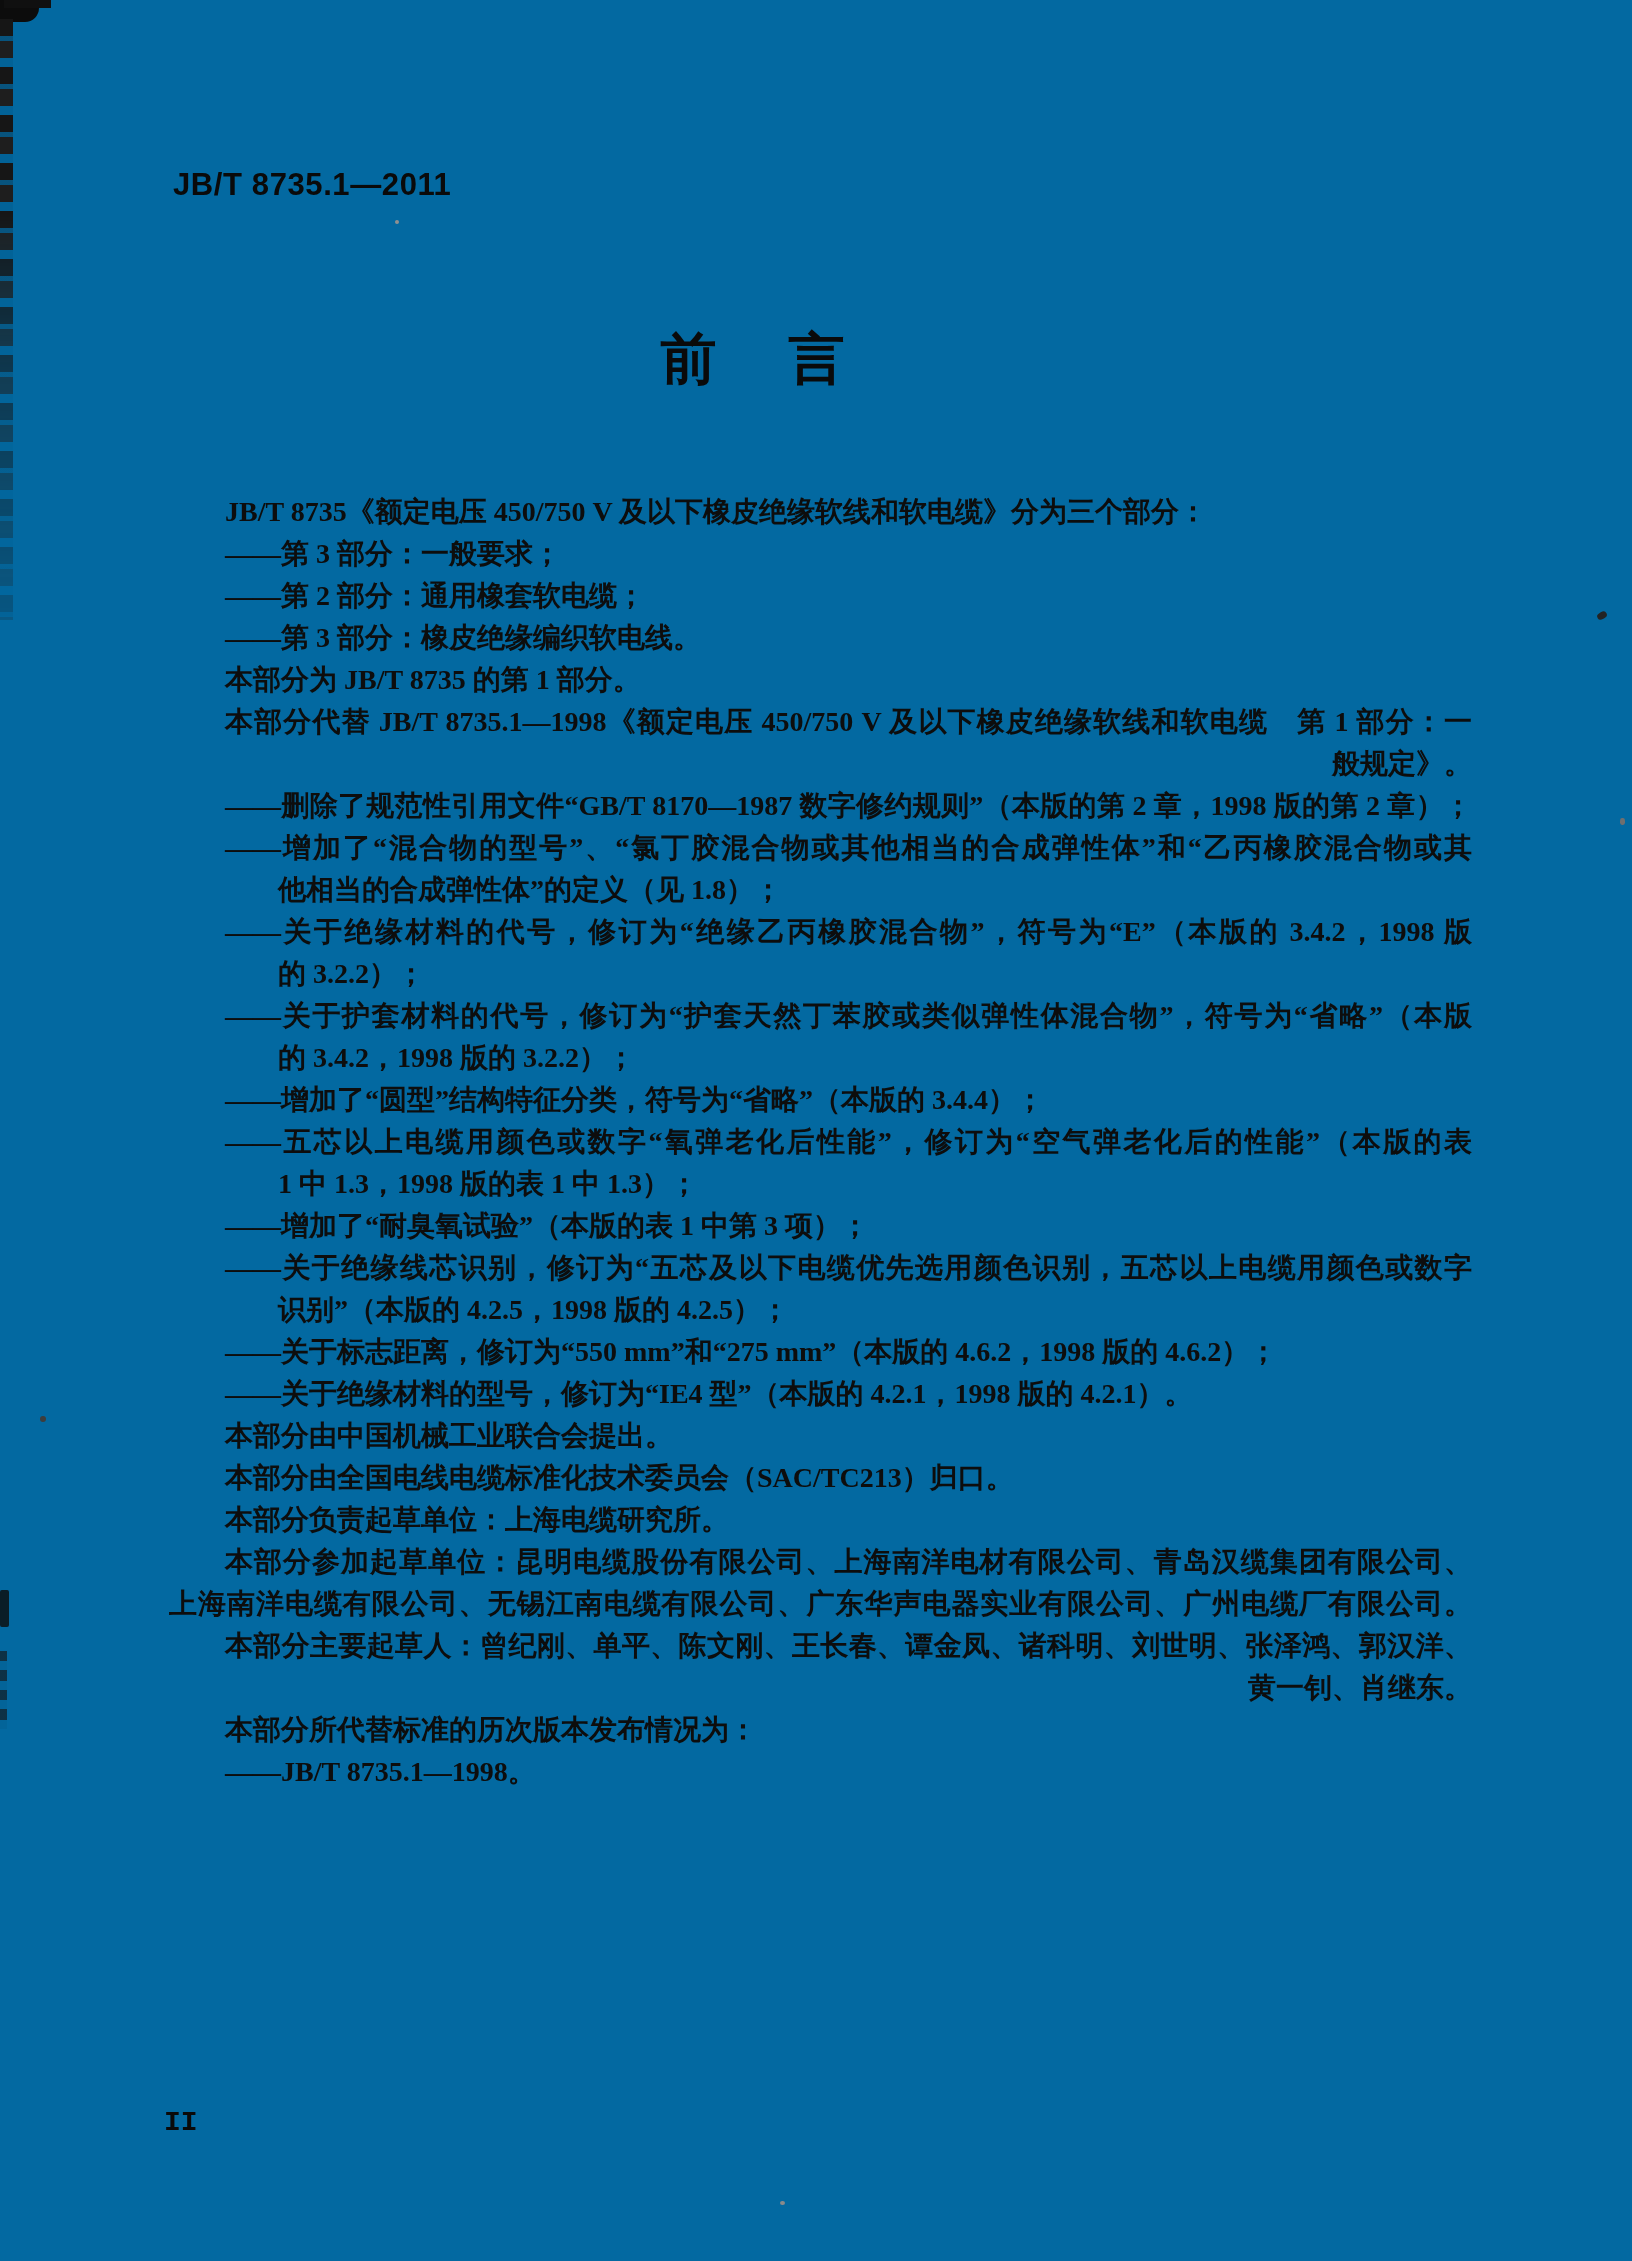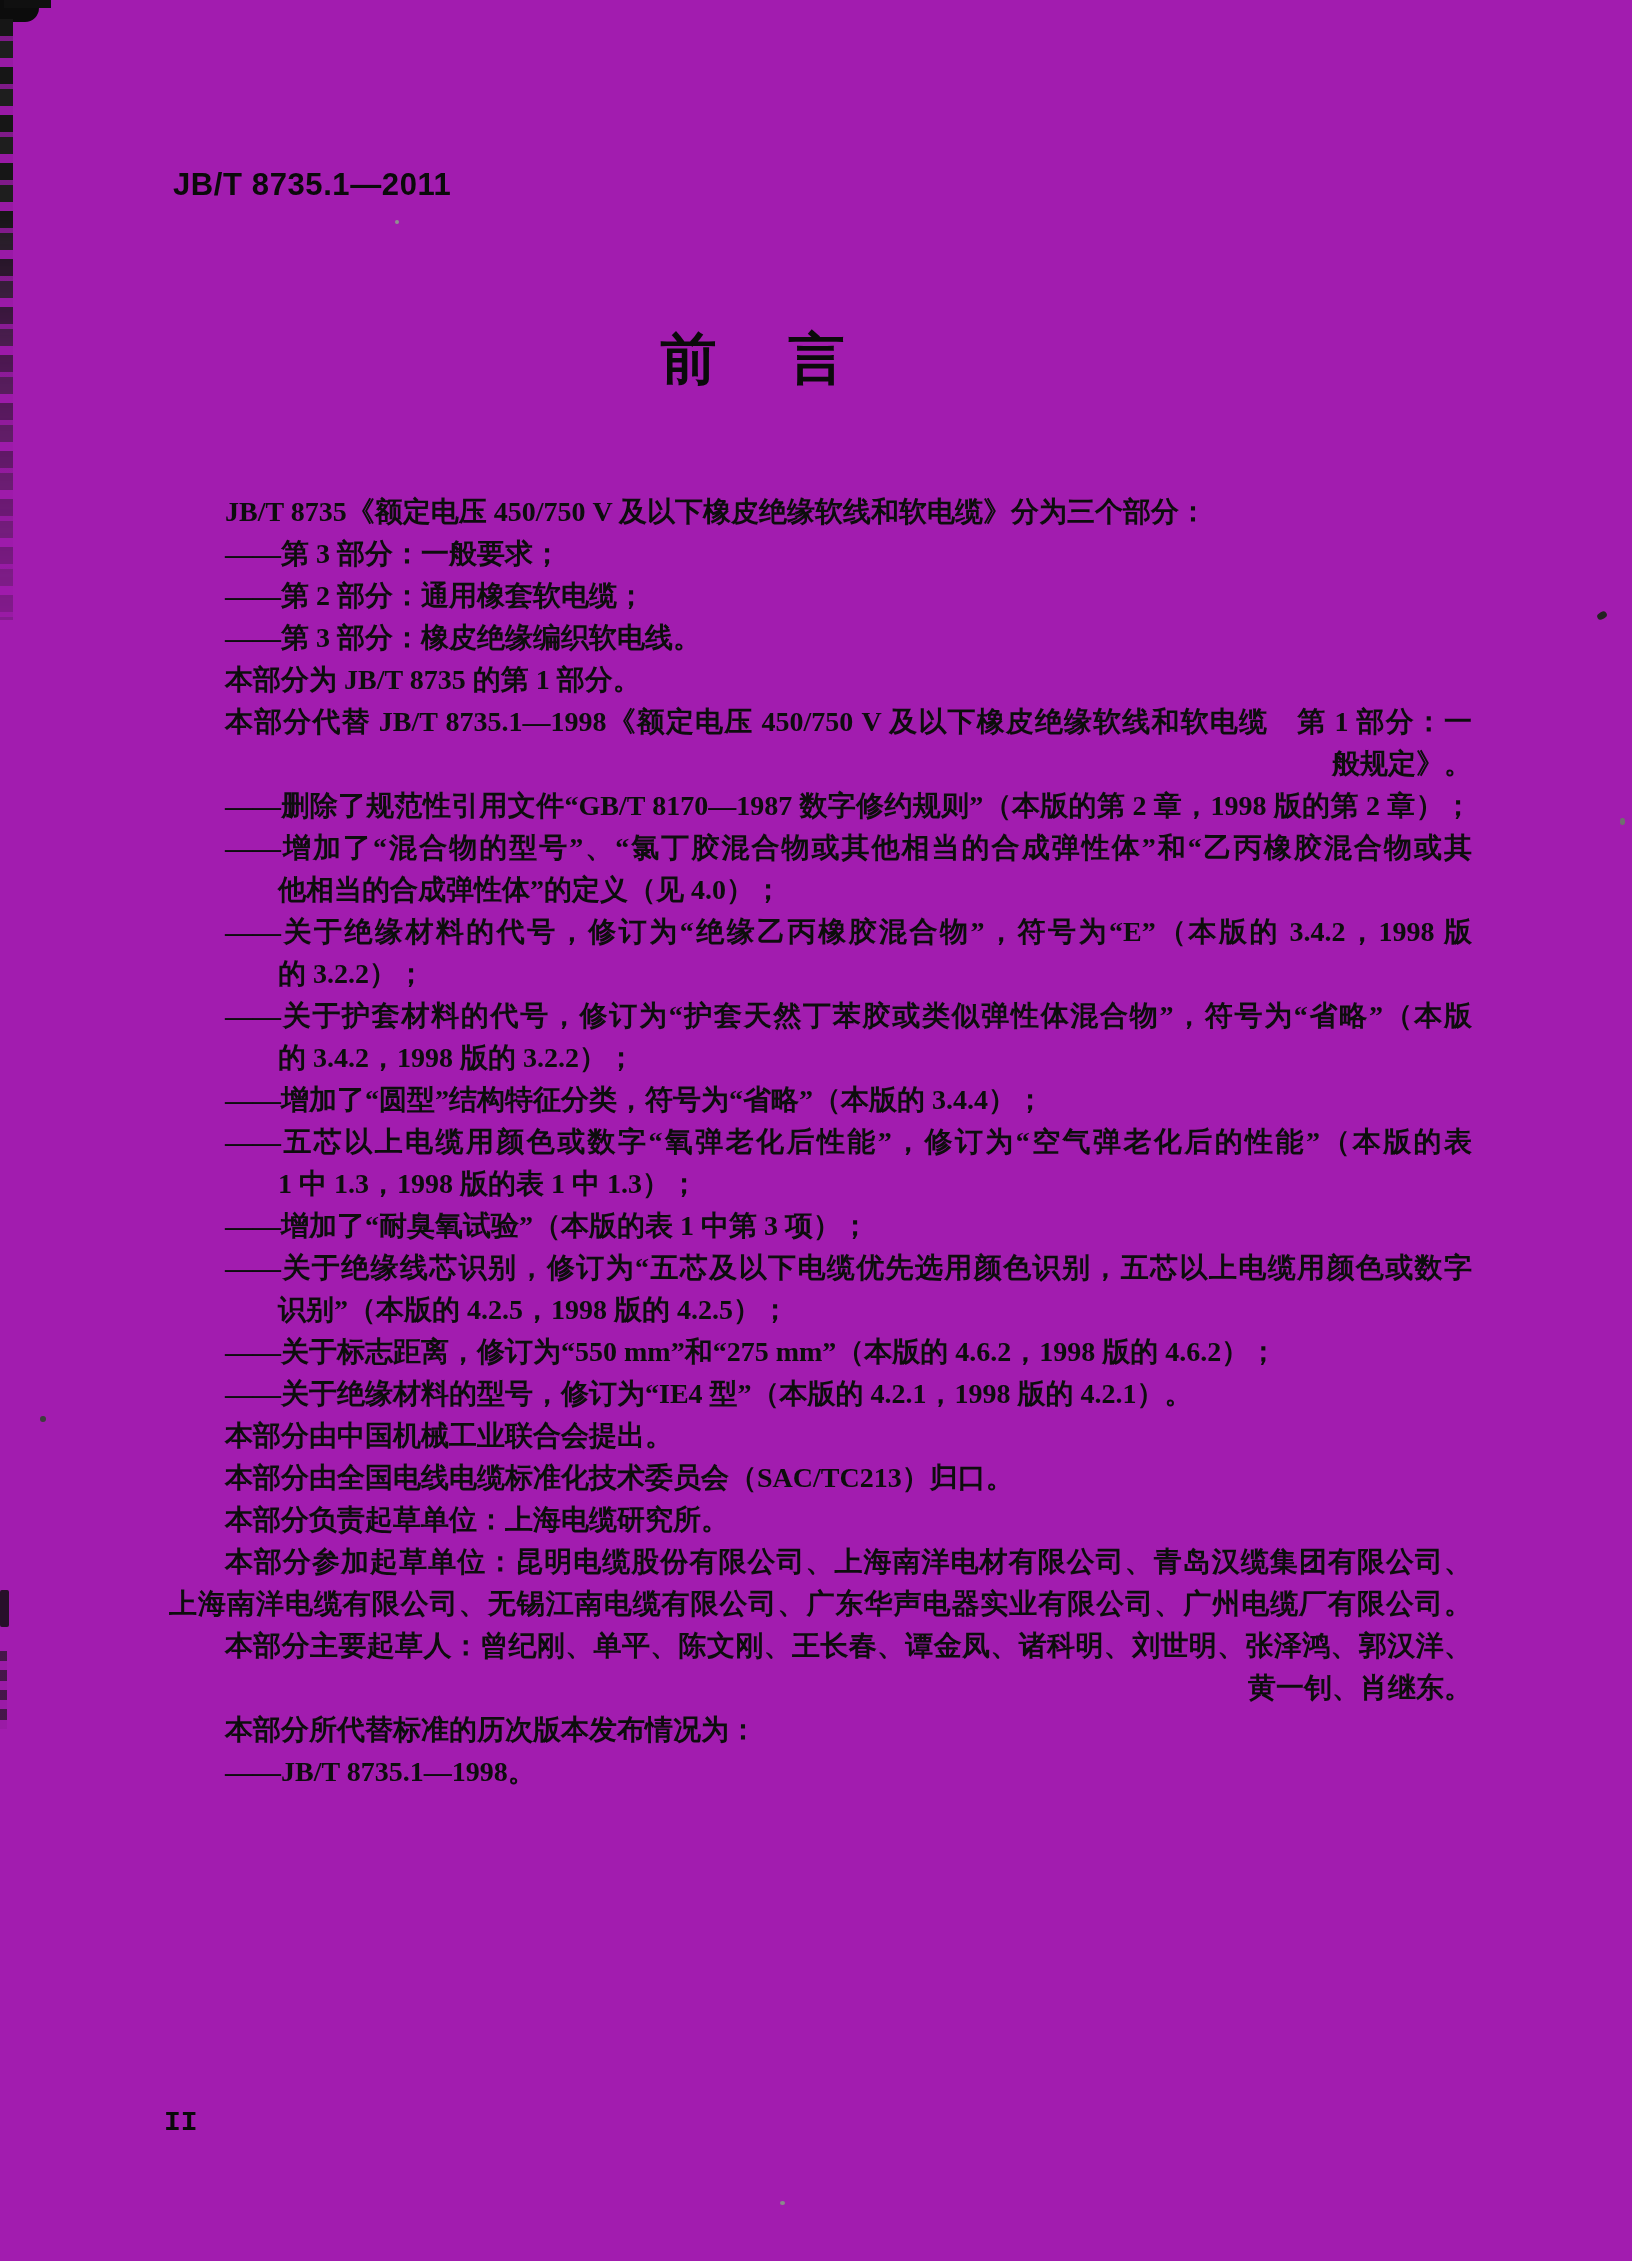--- a/index.html
+++ b/index.html
@@ -1,19 +1,19 @@
 <!DOCTYPE html>
 <html style="font-size:10.3px"><head>
 <meta charset="utf-8">
 <style>
   html,body { margin:0; padding:0; background:#6b6b6b; }
   .page {
     position:relative;
     width:1633px; height:2261px;
-    background:#a21caf;
+    background:#0369a1;
     overflow:hidden;
     font-family:"Liberation Serif","DejaVu Serif",serif;
     color:#0d0d0d;
   }
   
   .doc-code {
     position:absolute; left:173px; top:167px;
     font-family:"Liberation Sans","DejaVu Sans",sans-serif;
     font-weight:bold; font-size:31px; letter-spacing:0.6px;
     color:#0a0a0a;
@@ -75,21 +75,21 @@
   <div class="body-text">
       <div class="line ind-para">JB/T 8735《额定电压 450/750 V 及以下橡皮绝缘软线和软电缆》分为三个部分：</div>
       <div class="line ind-para">——第 3 部分：一般要求；</div>
       <div class="line ind-para">——第 2 部分：通用橡套软电缆；</div>
       <div class="line ind-para">——第 3 部分：橡皮绝缘编织软电线。</div>
       <div class="line ind-para">本部分为 JB/T 8735 的第 1 部分。</div>
       <div class="line ind-para fill">本部分代替 JB/T 8735.1—1998《额定电压 450/750 V 及以下橡皮绝缘软线和软电缆　第 1 部分：一</div>
       <div class="line ind-flush">般规定》。</div>
       <div class="line ind-para fill">——删除了规范性引用文件“GB/T 8170—1987 数字修约规则”（本版的第 2 章，1998 版的第 2 章）；</div>
       <div class="line ind-para fill">——增加了“混合物的型号”、“氯丁胶混合物或其他相当的合成弹性体”和“乙丙橡胶混合物或其</div>
-      <div class="line ind-hang">他相当的合成弹性体”的定义（见 4.0）；</div>
+      <div class="line ind-hang">他相当的合成弹性体”的定义（见 1.8）；</div>
       <div class="line ind-para fill">——关于绝缘材料的代号，修订为“绝缘乙丙橡胶混合物”，符号为“E”（本版的 3.4.2，1998 版</div>
       <div class="line ind-hang">的 3.2.2）；</div>
       <div class="line ind-para fill">——关于护套材料的代号，修订为“护套天然丁苯胶或类似弹性体混合物”，符号为“省略”（本版</div>
       <div class="line ind-hang">的 3.4.2，1998 版的 3.2.2）；</div>
       <div class="line ind-para">——增加了“圆型”结构特征分类，符号为“省略”（本版的 3.4.4）；</div>
       <div class="line ind-para fill">——五芯以上电缆用颜色或数字“氧弹老化后性能”，修订为“空气弹老化后的性能”（本版的表</div>
       <div class="line ind-hang">1 中 1.3，1998 版的表 1 中 1.3）；</div>
       <div class="line ind-para">——增加了“耐臭氧试验”（本版的表 1 中第 3 项）；</div>
       <div class="line ind-para fill">——关于绝缘线芯识别，修订为“五芯及以下电缆优先选用颜色识别，五芯以上电缆用颜色或数字</div>
       <div class="line ind-hang">识别”（本版的 4.2.5，1998 版的 4.2.5）；</div>

